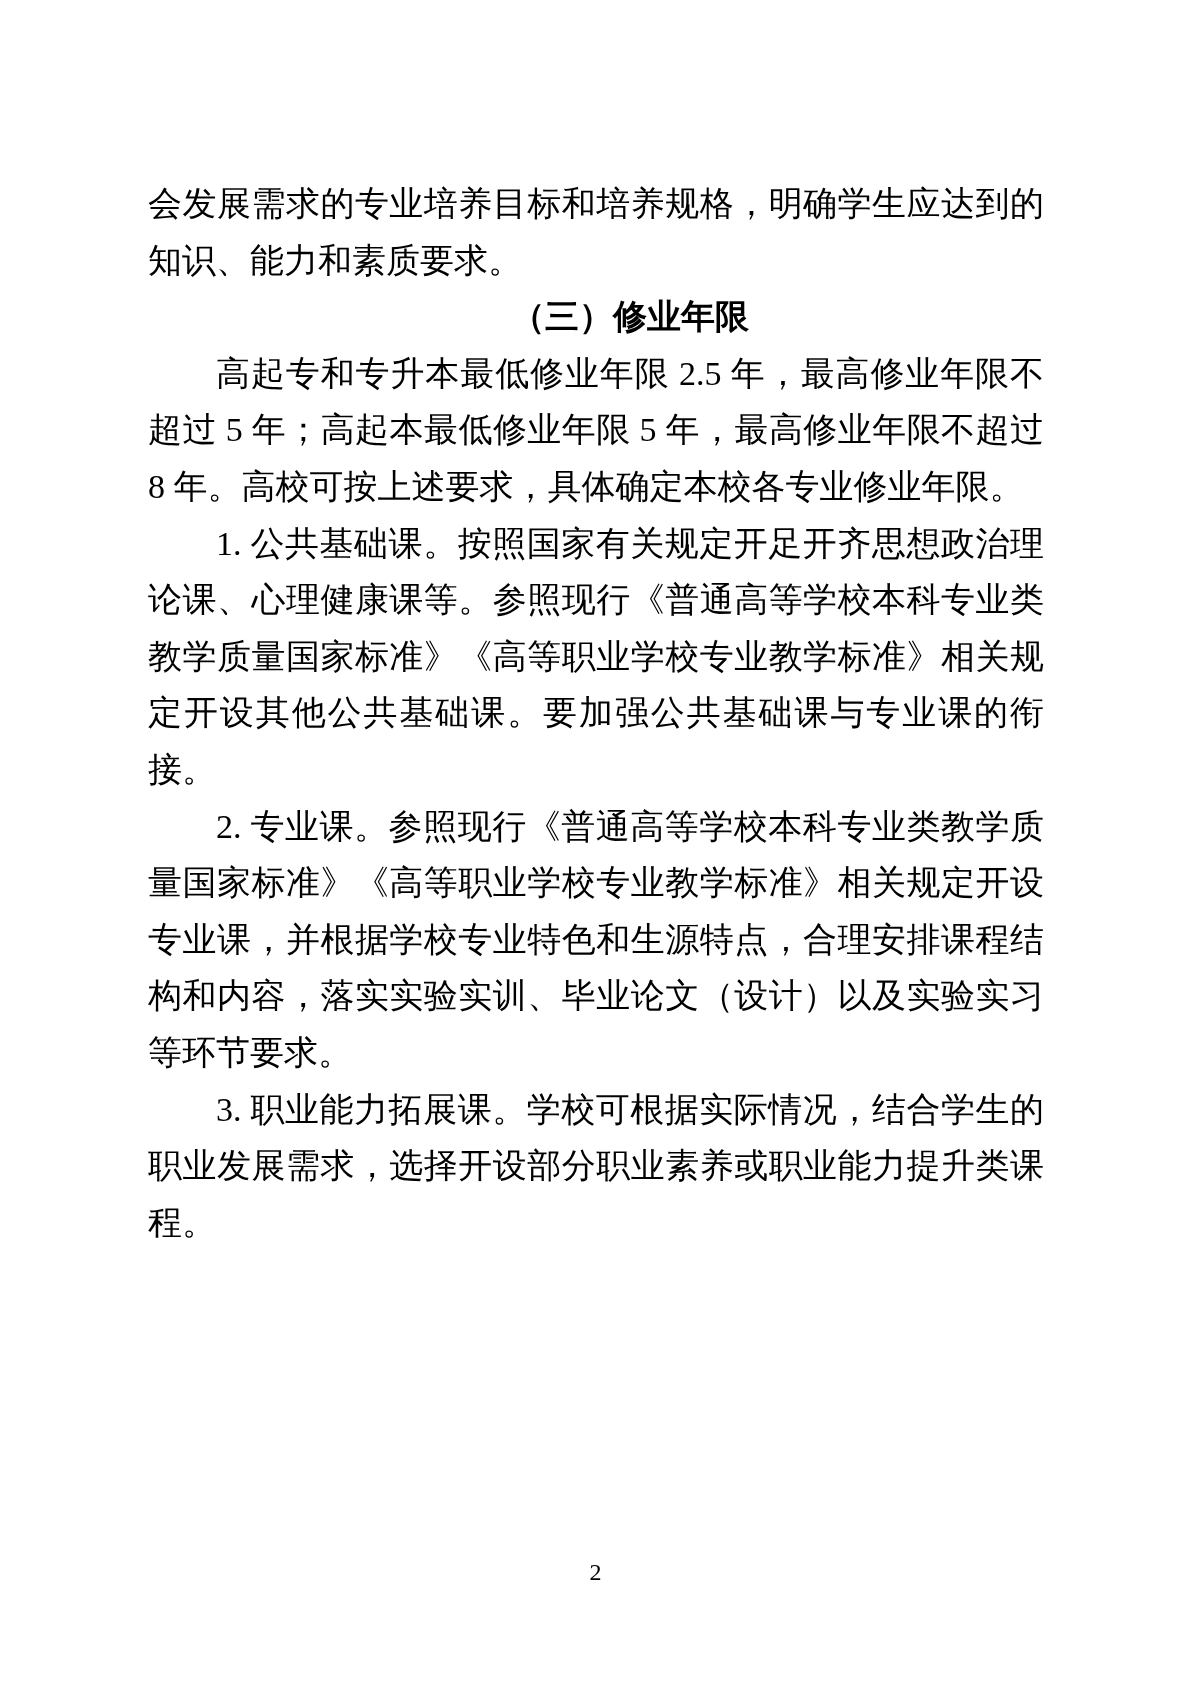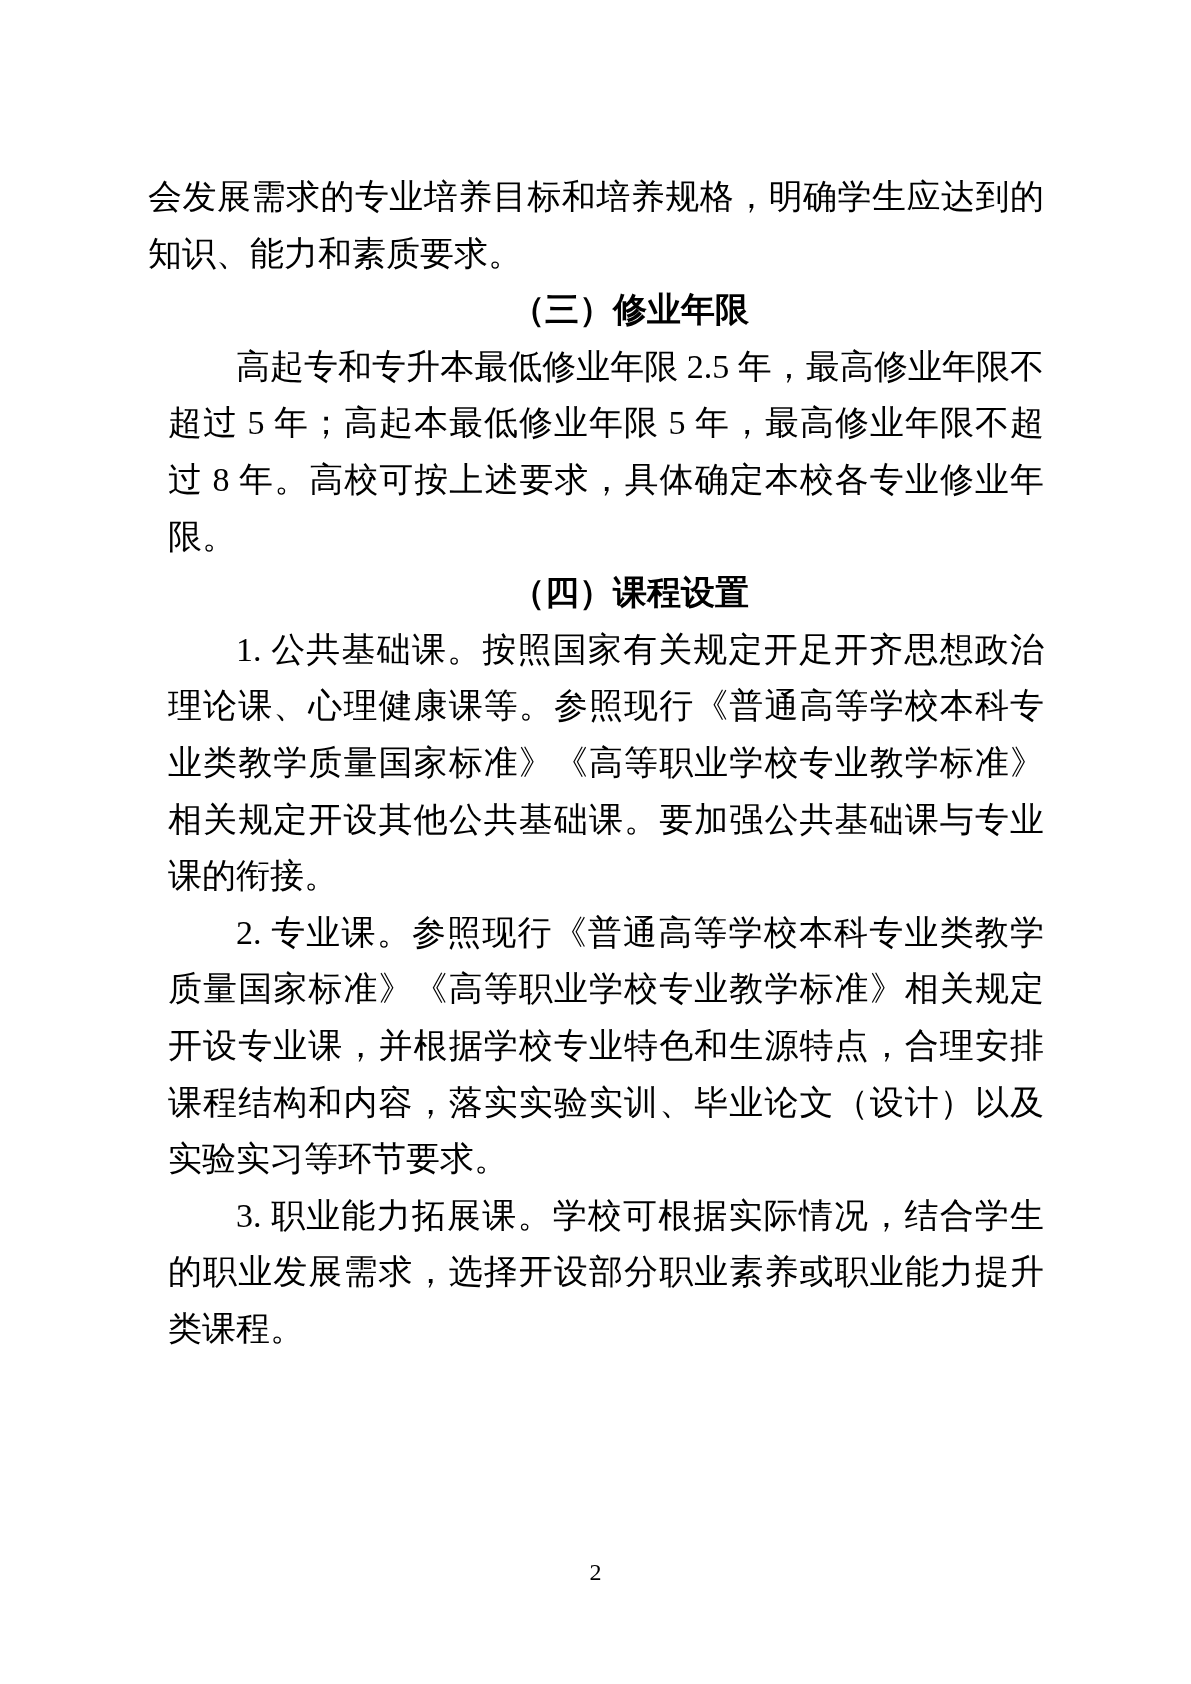--- a/index.html
+++ b/index.html
@@ -12,34 +12,33 @@
     width: 1191px;
     height: 1684px;
     background: #ffffff;
     font-family: "Liberation Serif", "DejaVu Serif", serif;
     color: #000000;
     overflow: hidden;
   }
   .text-block {
     position: absolute;
     left: 148px;
-    top: 169px;
+    top: 176px;
     width: 896px;
     font-size: 34px;
     line-height: 56.6px;
     text-align: justify;
     text-justify: inter-ideograph;
   }
   .para {
     margin: 0;
     padding: 0;
   }
   .para.indent {
     text-indent: 2em;
-    margin-left: 20px;
   }
   .heading {
     margin: 0;
     padding: 0;
     font-size: 34px;
     font-weight: 700;
     text-indent: 2em;
     text-align: center;
   }
   .page-number {
@@ -54,19 +53,18 @@
   }
 </style>
 </head>
 <body>
 
 <div class="page">
   <div class="text-block">
     <p class="para">会发展需求的专业培养目标和培养规格，明确学生应达到的知识、能力和素质要求。</p>
     <h3 class="heading">（三）修业年限</h3>
     <p class="para indent">高起专和专升本最低修业年限 2.5 年，最高修业年限不超过 5 年；高起本最低修业年限 5 年，最高修业年限不超过 8 年。高校可按上述要求，具体确定本校各专业修业年限。</p>
-    <h3 class="heading">（四）课程设置</h3>
     <p class="para indent">1. 公共基础课。按照国家有关规定开足开齐思想政治理论课、心理健康课等。参照现行《普通高等学校本科专业类教学质量国家标准》《高等职业学校专业教学标准》相关规定开设其他公共基础课。要加强公共基础课与专业课的衔接。</p>
     <p class="para indent">2. 专业课。参照现行《普通高等学校本科专业类教学质量国家标准》《高等职业学校专业教学标准》相关规定开设专业课，并根据学校专业特色和生源特点，合理安排课程结构和内容，落实实验实训、毕业论文（设计）以及实验实习等环节要求。</p>
     <p class="para indent">3. 职业能力拓展课。学校可根据实际情况，结合学生的职业发展需求，选择开设部分职业素养或职业能力提升类课程。</p>
   </div>
   <div class="page-number">2</div>
 </div>
 
 </body></html>

